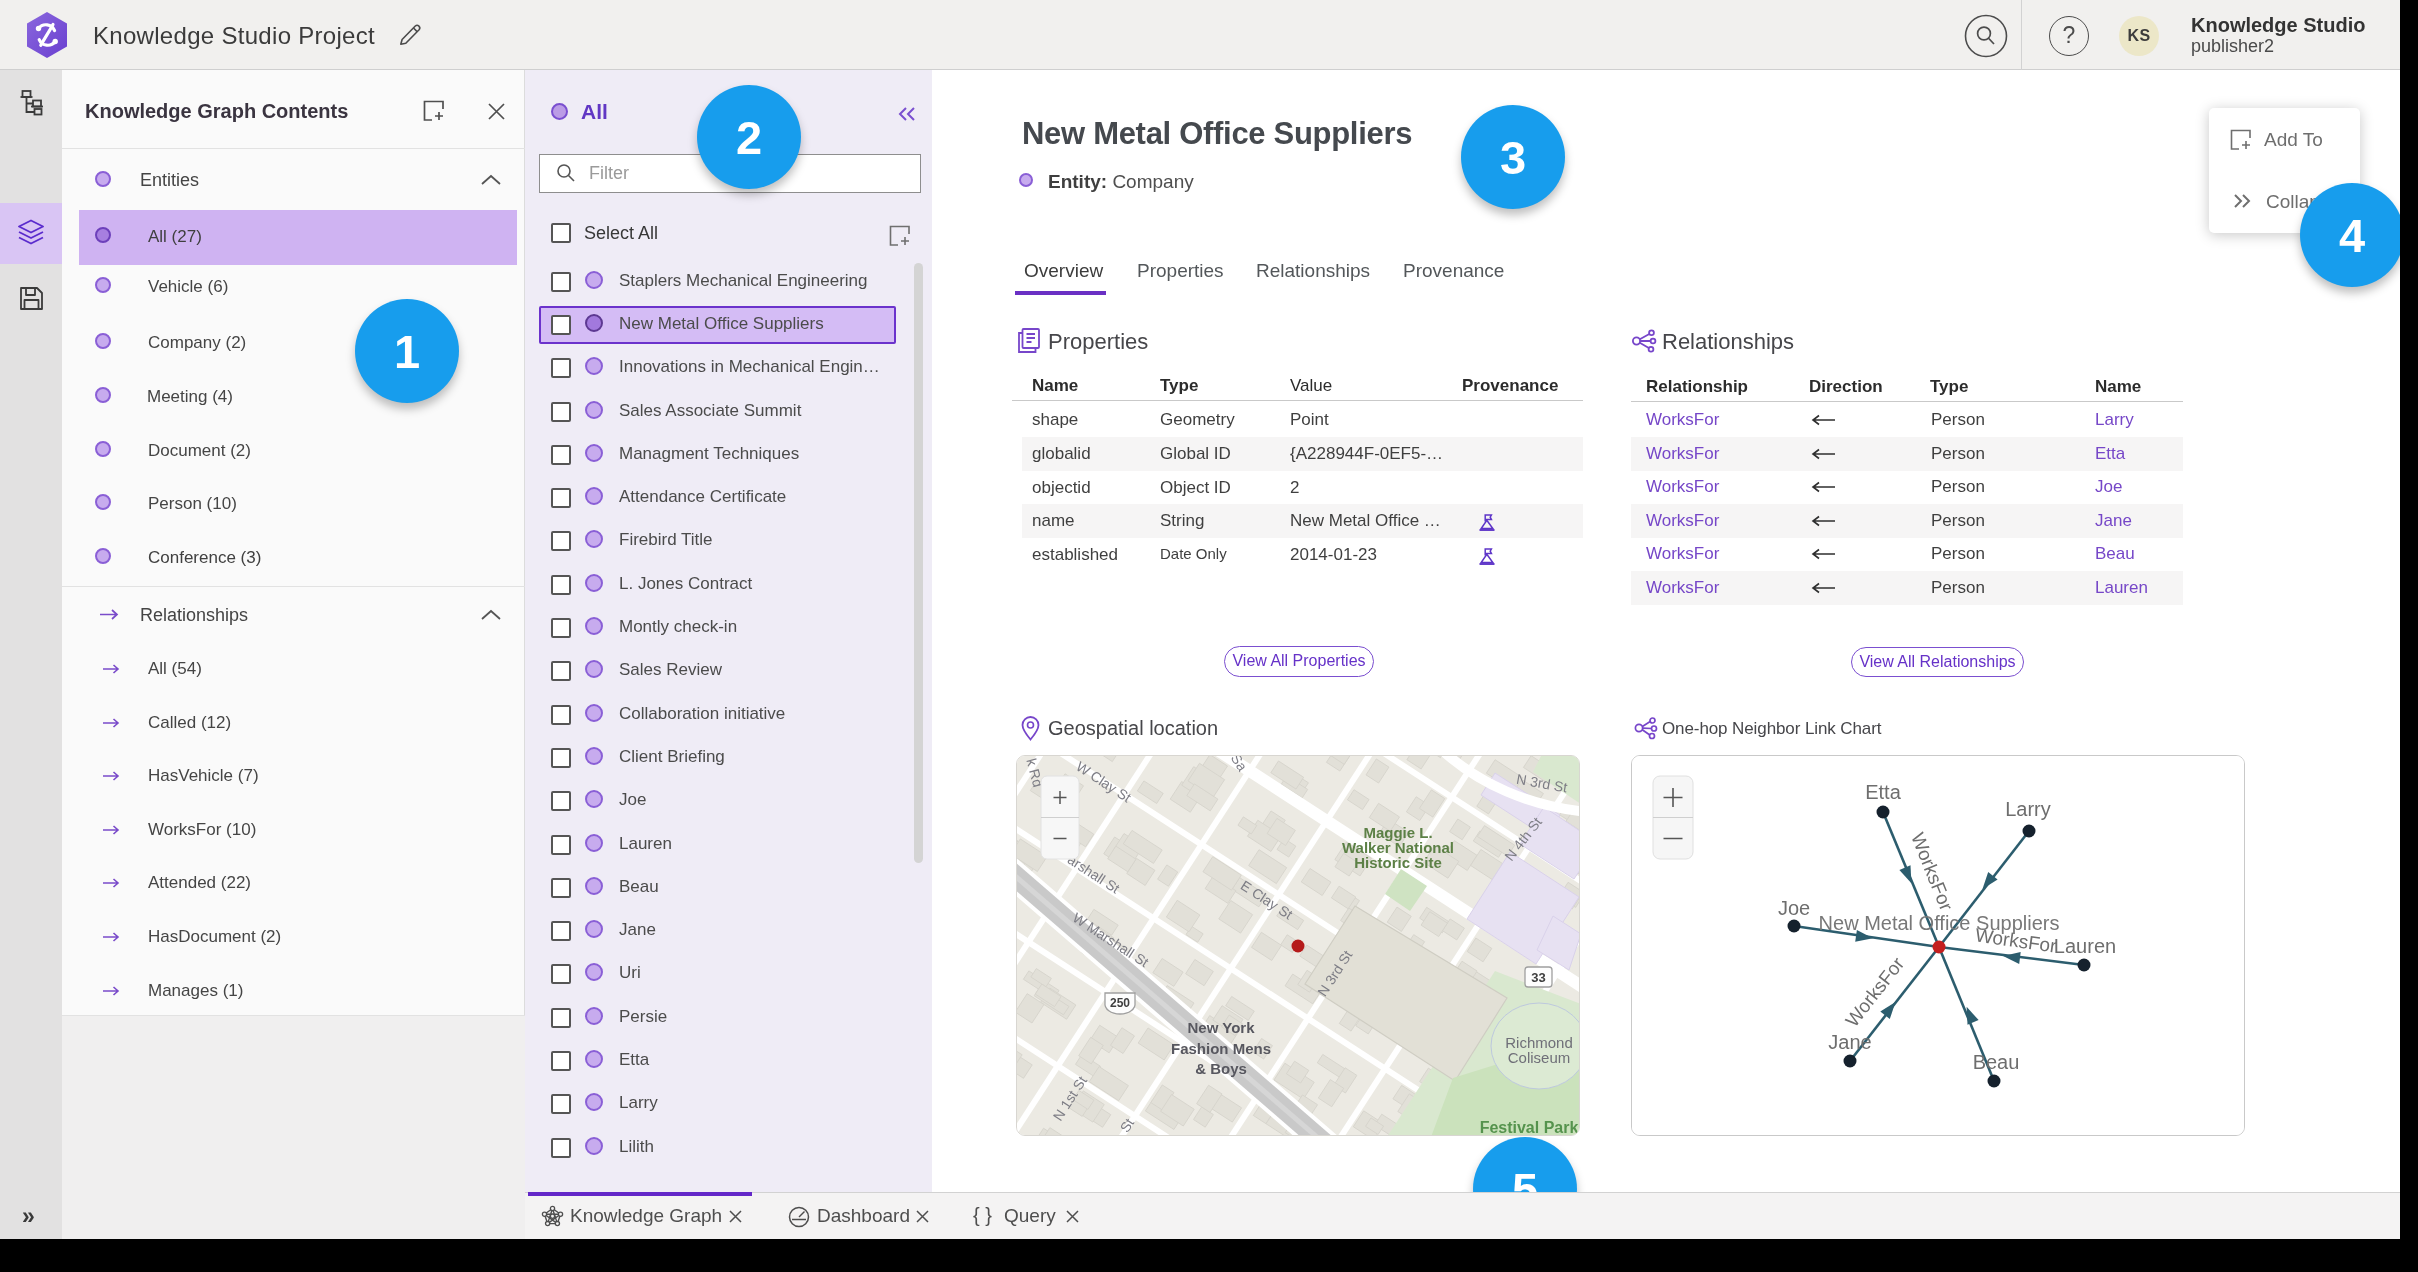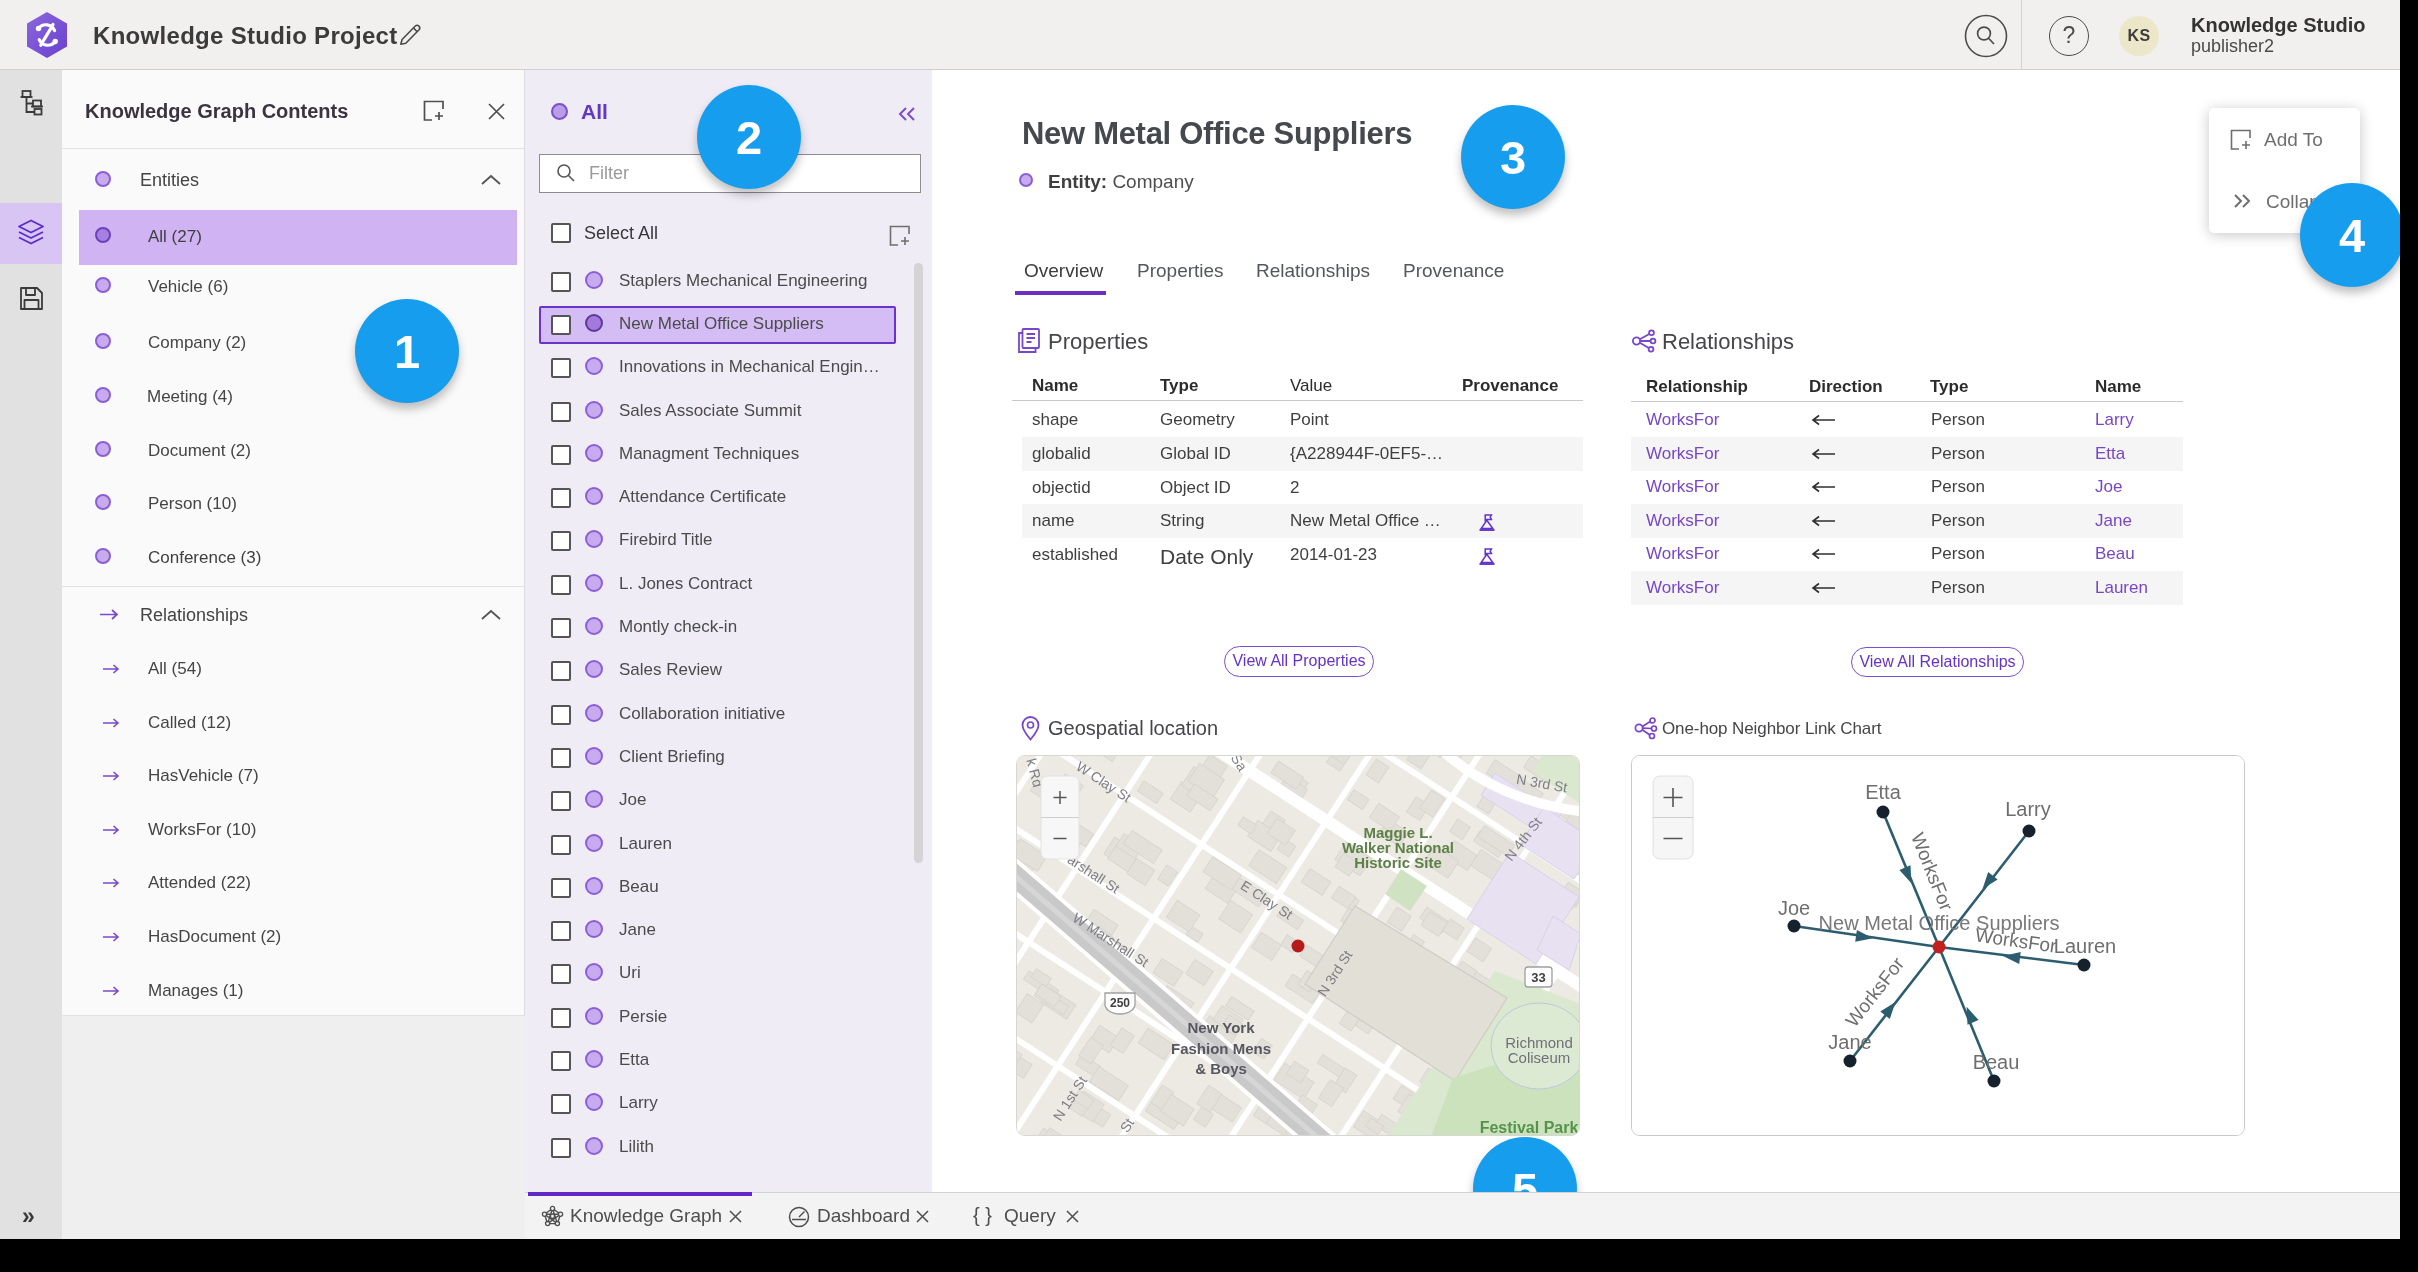--- a/index.html
+++ b/index.html
@@ -37,21 +37,21 @@
         </defs>
       <polygon points="20,0 40,11.5 40,34.5 20,46 0,34.5 0,11.5" fill="url(#hexg)"></polygon>
       <g stroke="#fff" stroke-width="3.2" fill="none" stroke-linecap="round">
         <path d="M11.5,16.5 A9.3,9.3 0 0 1 27.6,18.6"></path>
         <path d="M28.2,29.5 A9.3,9.3 0 0 1 12.2,27.6"></path>
         <path d="M26,12.5 C22.5,19 17.5,26.5 13.8,33.3"></path>
       </g>
       <circle cx="11.5" cy="16.5" r="2.7" fill="#fff"></circle>
       <circle cx="28.2" cy="29.5" r="2.7" fill="#fff"></circle>
     </svg>
-    <div class="t" style="left:93px;top:22px;font-size:24px;font-weight:700;color:#3b3b3b;letter-spacing:0.3px">Knowledge Studio Project</div>
+    <div class="t" style="left:93px;top:22px;font-size:24px;font-weight:400;color:#3b3b3b;letter-spacing:0.3px">Knowledge Studio Project</div>
     <svg class="abs" style="left:396px;top:21px" width="28" height="28" viewBox="0 0 28 28">
       <g stroke="#4b4b4b" stroke-width="1.6" fill="none" stroke-linejoin="round">
         <path d="M4.8,23.2 l1.3,-4.7 L19.3,5 a2.7,2.7 0 0 1 3.8,3.8 L9.8,22.3 Z"></path>
         <path d="M17.5,7 l3.6,3.6"></path>
       </g>
     </svg>
     <svg class="abs" style="left:1964px;top:14px" width="44" height="44" viewBox="0 0 44 44">
       <circle cx="22" cy="22" r="20.5" fill="none" stroke="#4c4c4c" stroke-width="1.6"></circle>
       <circle cx="20" cy="19.5" r="6.4" fill="none" stroke="#4c4c4c" stroke-width="1.7"></circle>
       <path d="M24.8,24.5 L30,30" stroke="#4c4c4c" stroke-width="1.7"></path>
@@ -284,21 +284,21 @@
     <div class="t" style="left:1160px;top:511px;font-size:17px;color:#3f3f3f">String</div>
     <div class="t" style="left:1290px;top:511px;font-size:17px;color:#3f3f3f">New Metal Office …</div>
     <svg class="abs" style="left:1477px;top:512px" width="20" height="20" viewBox="0 0 20 20">
       <g fill="none" stroke="#5e35c8" stroke-width="1.5">
           <path d="M8.2,9.5 V3 h6.2 l-1.2,2.2 1.2,2.2 h-6.2"></path>
           <path d="M9.8,8.3 L15.8,16.6 H4.2 Z"></path>
           <path d="M2.5,18 H17.5" stroke-width="1.9"></path>
         </g>
     </svg>
     <div class="t" style="left:1032px;top:545px;font-size:17px;color:#3f3f3f">established</div>
-    <div class="t" style="left:1160px;top:545px;font-size:21px;color:#3f3f3f">Date Only</div>
+    <div class="t" style="left:1160px;top:545px;font-size:15px;color:#3f3f3f">Date Only</div>
     <div class="t" style="left:1290px;top:545px;font-size:17px;color:#3f3f3f">2014-01-23</div>
     <svg class="abs" style="left:1477px;top:546px" width="20" height="20" viewBox="0 0 20 20">
       <g fill="none" stroke="#5e35c8" stroke-width="1.5">
           <path d="M8.2,9.5 V3 h6.2 l-1.2,2.2 1.2,2.2 h-6.2"></path>
           <path d="M9.8,8.3 L15.8,16.6 H4.2 Z"></path>
           <path d="M2.5,18 H17.5" stroke-width="1.9"></path>
         </g>
     </svg>
     <div class="abs" style="left:1224px;top:646px;width:150px;height:31px;border:1.5px solid #7b4fd0;border-radius:16px;color:#6632c8;font-size:16px;text-align:center;line-height:28px">View All Properties</div>
 

